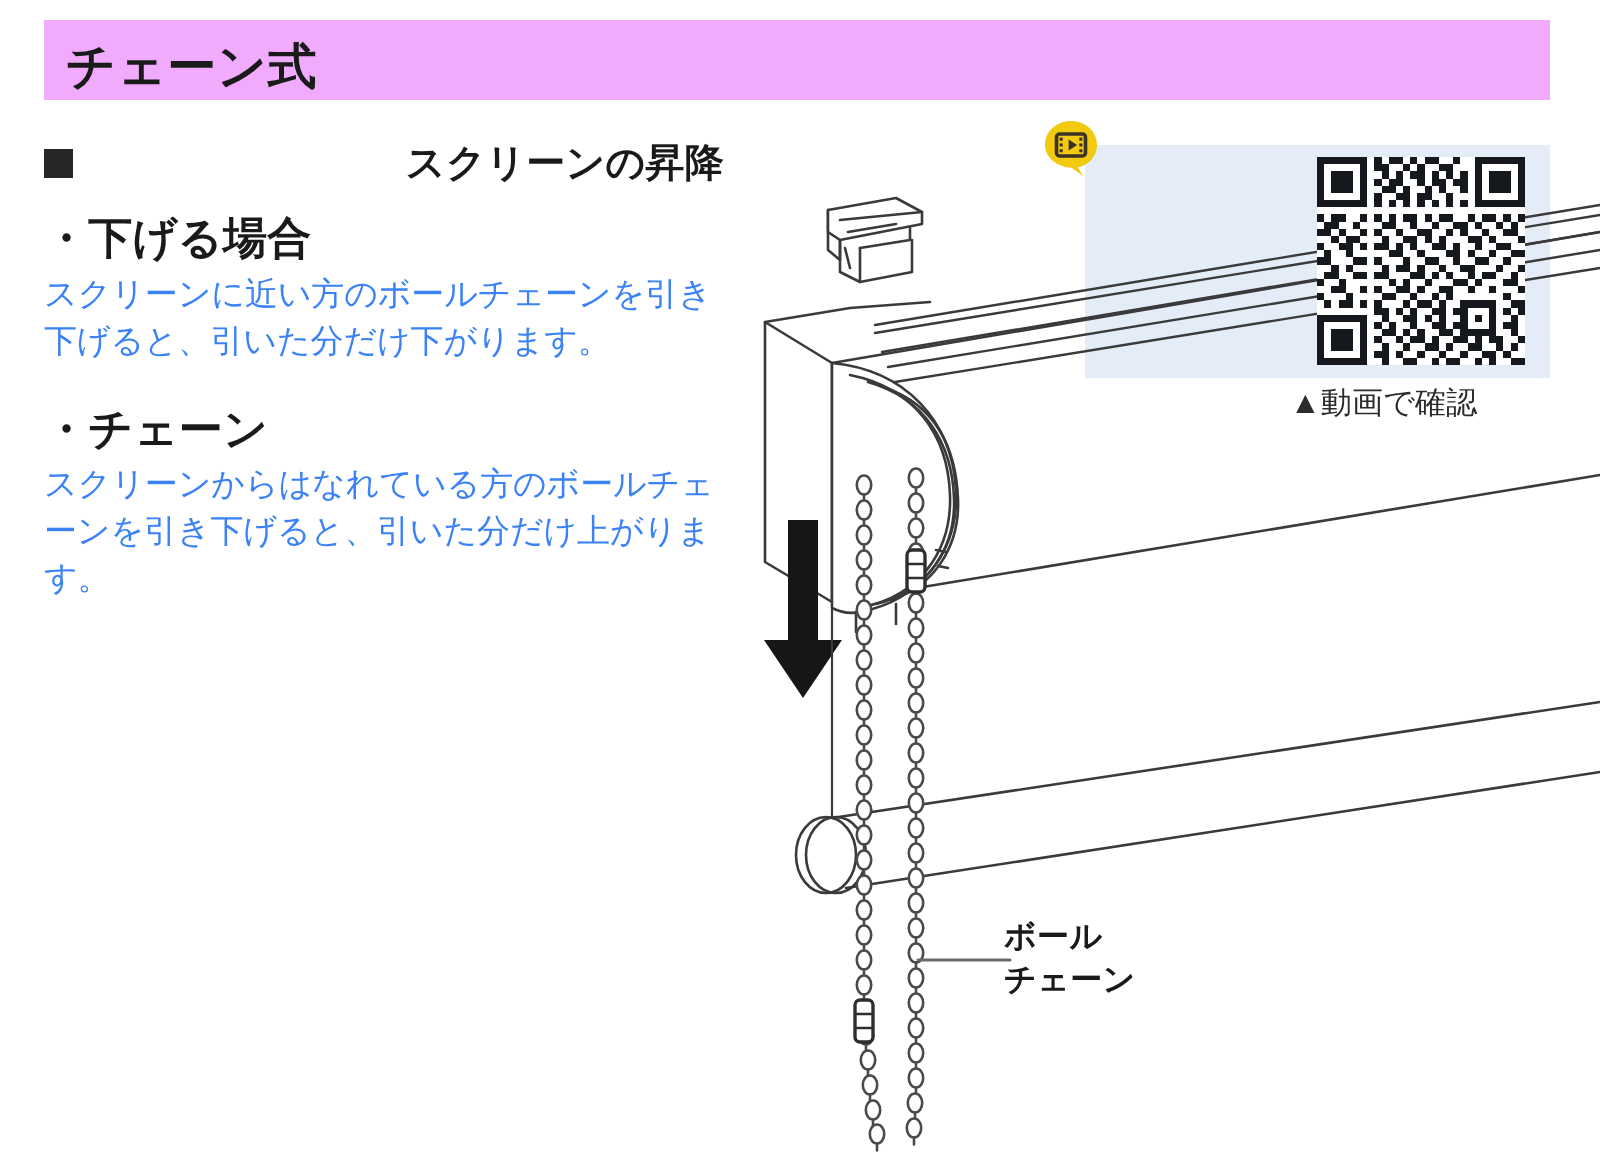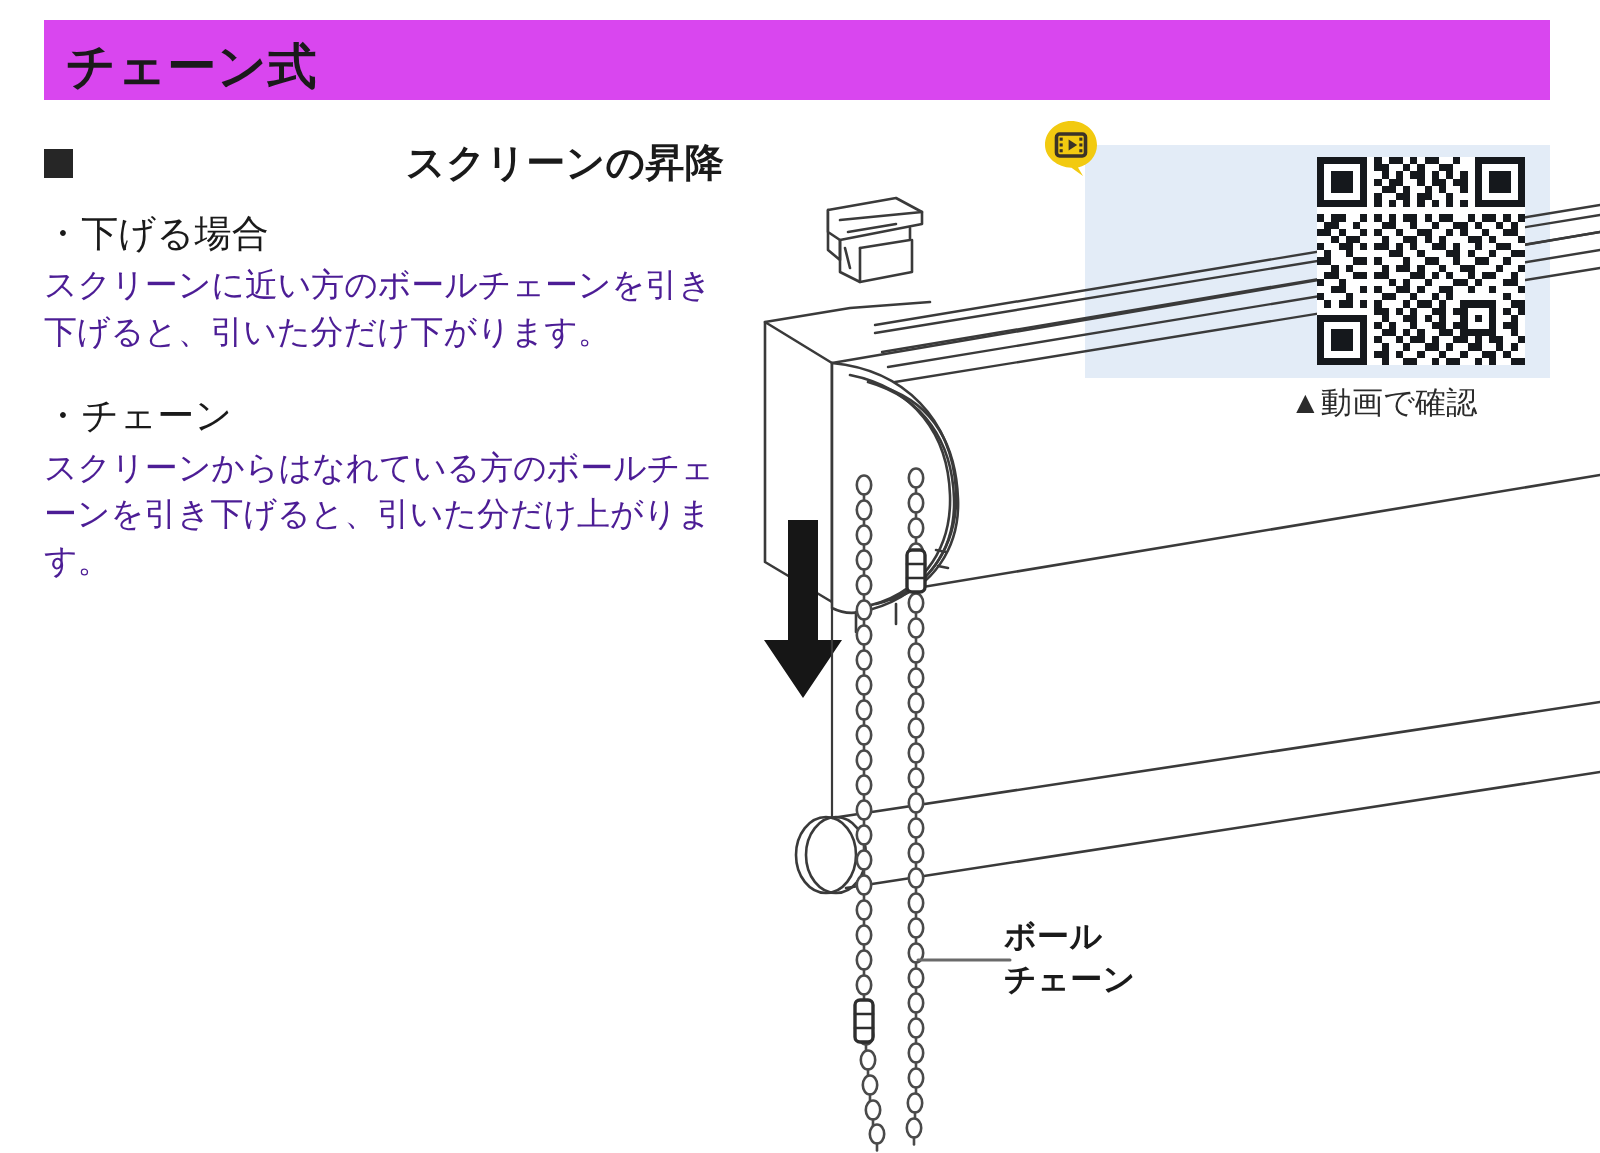--- a/index.html
+++ b/index.html
@@ -22,21 +22,21 @@
     background: #ffffff;
   }
 
   
   .header-bar {
     position: absolute;
     left: 44px;
     top: 20px;
     width: 1506px;
     height: 80px;
-    background: #d946ef;
+    background: #f0abfc;
     display: flex;
     align-items: center;
     justify-content: space-between;
     box-sizing: border-box;
     padding: 12px 26px 0 22px;
   }
   .header-title {
     font-size: 49px;
     font-weight: bold;
     letter-spacing: 0.01em;
@@ -75,31 +75,31 @@
     display: inline-block;
     width: 29px;
     height: 29px;
     background: #262626;
     margin-right: 14px;
     flex: 0 0 auto;
   }
   .sub-block { margin-bottom: 38px; }
   .sub-block:last-child { margin-bottom: 0; }
   .sub-heading {
-    font-size: 37px;
-    font-weight: normal;
+    font-size: 44px;
+    font-weight: bold;
     color: #1a1a1a;
     line-height: 1.2;
     margin: 0 0 6px 0;
     letter-spacing: 0.005em;
   }
   .body-text {
     font-size: 33px;
     font-weight: normal;
-    color: #4c1d95;
+    color: #3b82f6;
     line-height: 1.42;
     margin: 0;
     letter-spacing: -0.005em;
   }
 
   
   .video-panel {
     position: absolute;
     left: 1085px;
     top: 145px;

